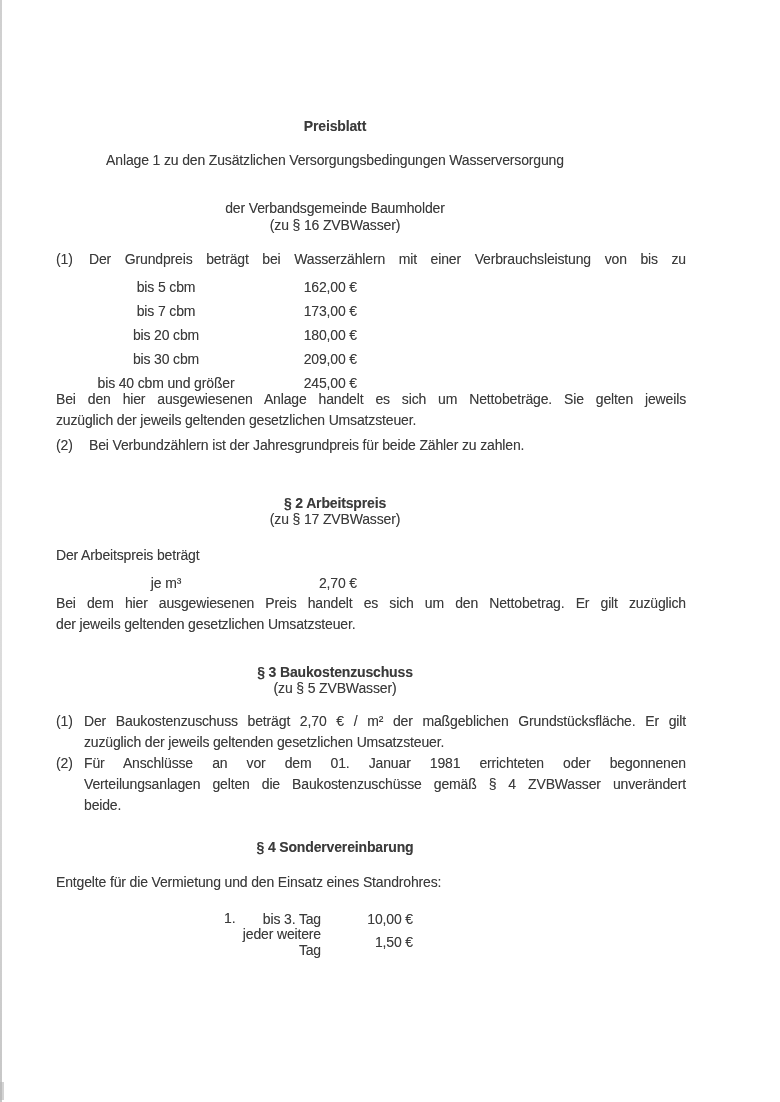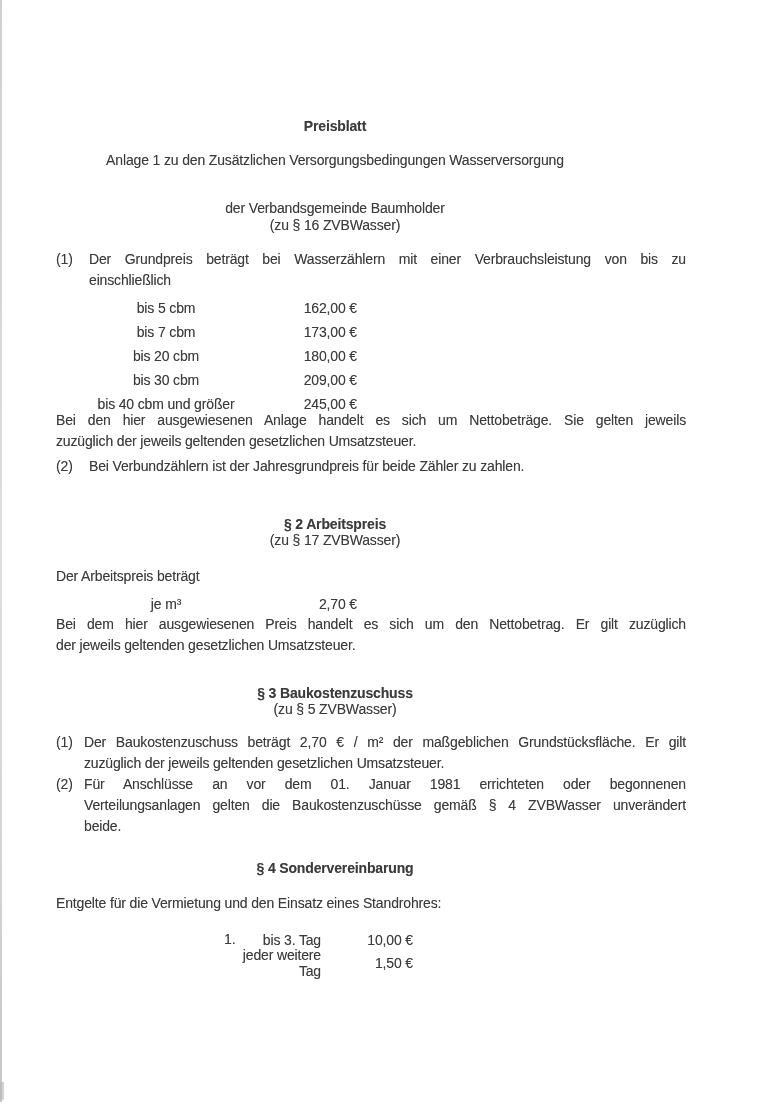--- a/index.html
+++ b/index.html
@@ -120,21 +120,20 @@
     <div class="doc-title center">Preisblatt</div>
     <div class="subtitle1 center">Anlage 1 zu den Zusätzlichen Versorgungsbedingungen Wasserversorgung</div>
     <div class="subtitle2 center">der Verbandsgemeinde Baumholder</div>
 
     <section>
       <div class="sec-sub center">(zu § 16 ZVBWasser)</div>
 
       <div class="item mt16">
         <span class="marker">(1)</span>
         <div class="jline">Der Grundpreis beträgt bei Wasserzählern mit einer Verbrauchsleistung von bis zu</div>
-        <div class="lline">einschließlich</div>
       </div>
 
       <div class="ptable">
         <div class="prow">
           <span class="plabel">bis 5 cbm</span>
           <span class="pvalue">162,00 €</span>
         </div>
         <div class="prow">
           <span class="plabel">bis 7 cbm</span>
           <span class="pvalue">173,00 €</span>

